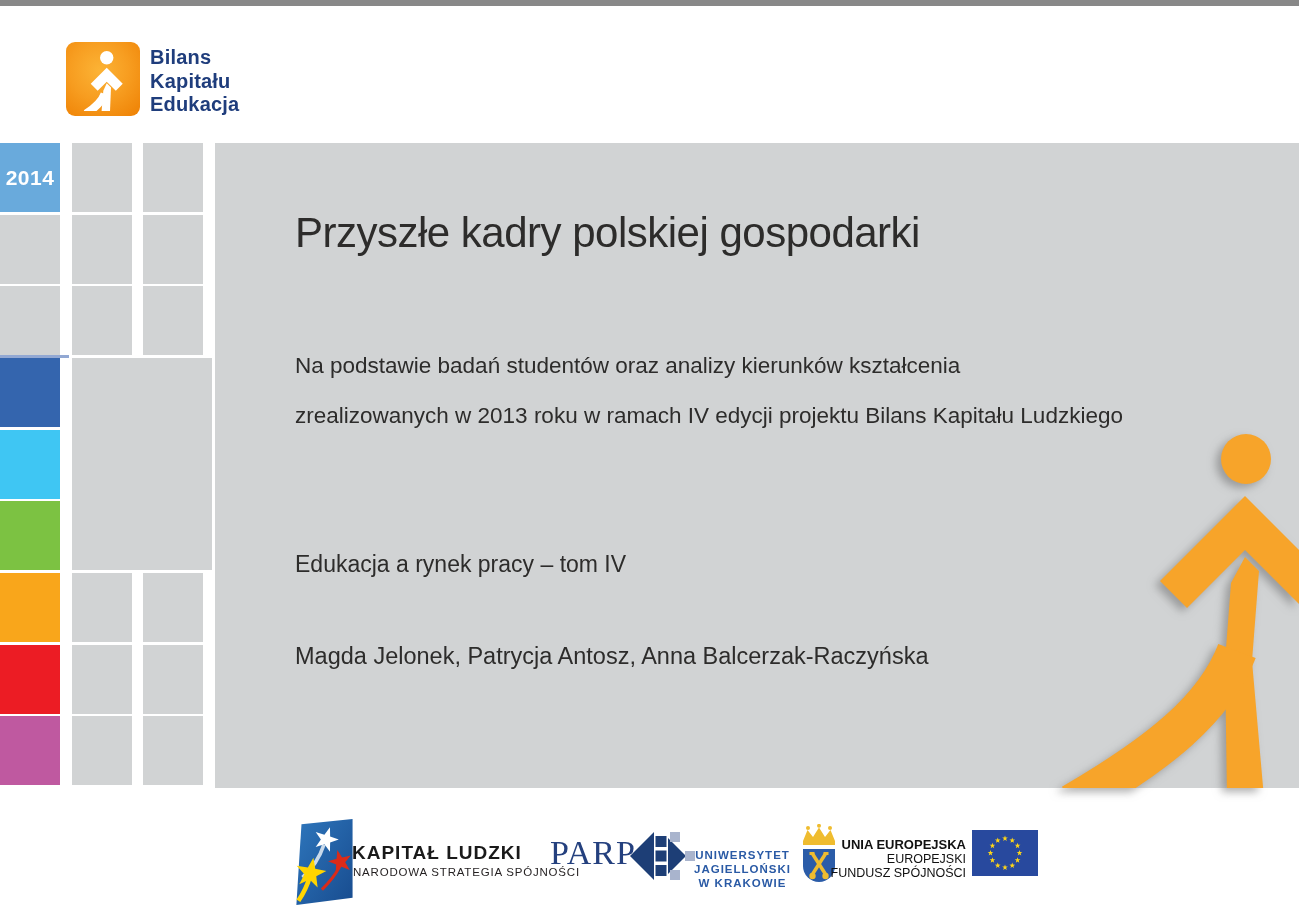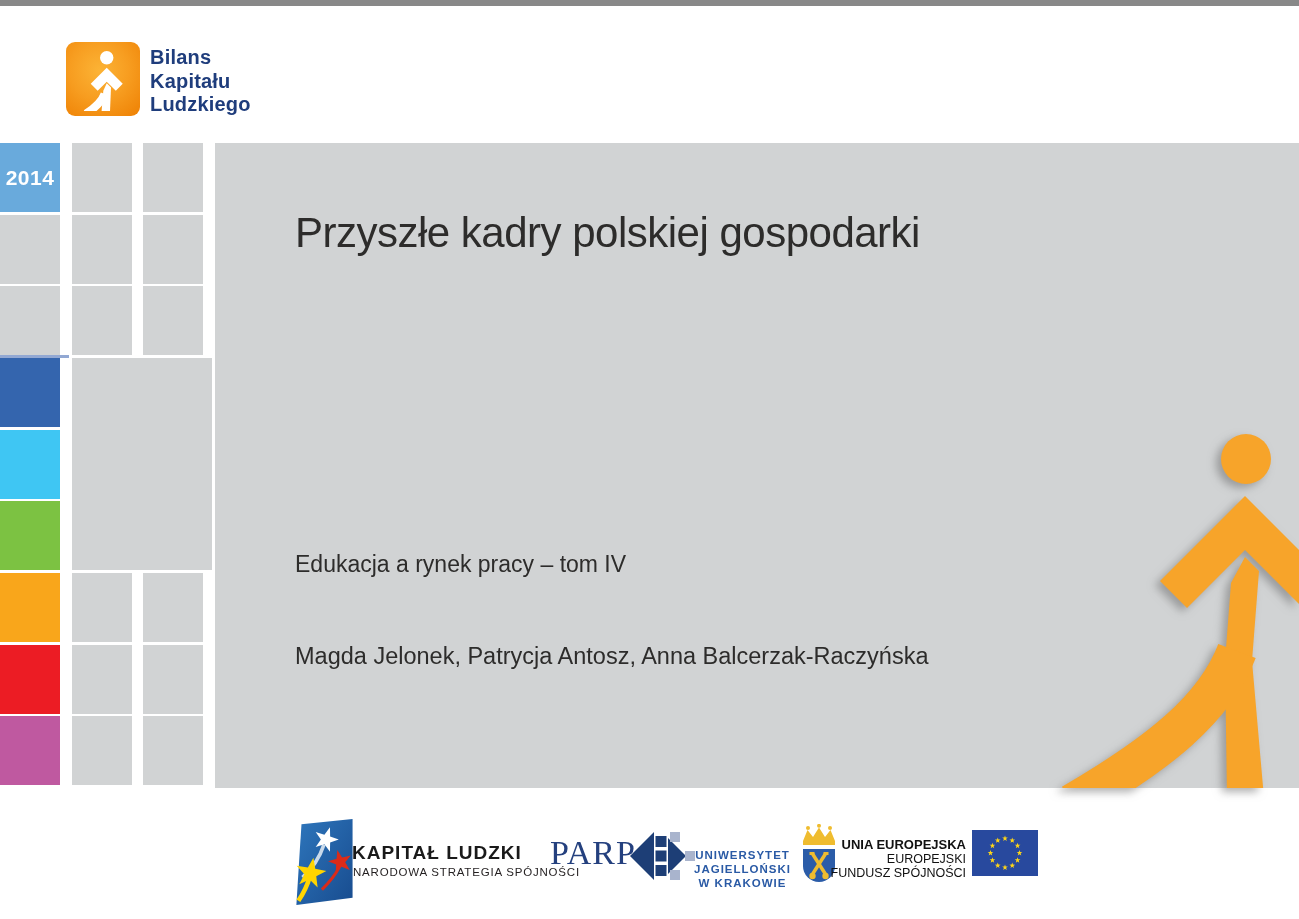--- a/index.html
+++ b/index.html
@@ -55,21 +55,21 @@
     <svg width="66" height="64" viewBox="0 0 60 60">
       <circle cx="33.5" cy="10" r="6.3" fill="#fff"></circle>
       <path d="M33.5,19.5 L48.5,34.5 L42,41 L33.5,32.5 L25,41 L18.5,34.5 Z" fill="#fff"></path>
       <path d="M33.5,34 L37.5,38 L36.5,62 L28.5,62 L30.3,41 Z" fill="#fff"></path>
       <path d="M31.5,44 C29,51 22,57.5 14,62.5" stroke="#fff" stroke-width="7.5" fill="none"></path>
     </svg>
   </div>
   <div class="abs brand-text">
     <div>Bilans</div>
     <div>Kapitału</div>
-    <div>Ludzkiego</div>
+    <div>Edukacja</div>
   </div>
 
   <div class="abs main-area"></div>
 
   <div>
     <div class="cell txt" style="left: 0px; top: 137px; background: rgb(105, 170, 220);">2014</div>
     <div class="cell" style="left:72px;top:137px"></div>
     <div class="cell" style="left:143px;top:137px"></div>
 
     <div class="cell" style="left:0;top:209px"></div>
@@ -102,20 +102,24 @@
   <div class="abs figure-wrap">
     <svg width="1084" height="645" viewBox="215 137 1084 645">
       <circle cx="1246" cy="453" r="25" fill="#F7A42A"></circle>
       <path d="M1245,490 L1336,581 L1309,608 L1245,544 L1187,602 L1160,575 Z" fill="#F7A42A"></path>
       <path d="M1245,551 L1259,565 L1252,655 L1264,792 L1227,792 L1225,655 L1231,577 Z" fill="#F7A42A"></path>
       <path d="M1237,645 C1215,703 1158,748 1072,798" stroke="#F7A42A" stroke-width="40" fill="none"></path>
     </svg>
   </div>
 
   <div class="abs title">Przyszłe kadry polskiej gospodarki</div>
+  <div class="abs subtitle">
+    <div>Na podstawie badań studentów oraz analizy kierunków kształcenia</div>
+    <div>zrealizowanych w 2013 roku w ramach IV edycji projektu Bilans Kapitału Ludzkiego</div>
+  </div>
   <div class="abs series">Edukacja a rynek pracy – tom IV</div>
   <div class="abs authors">Magda Jelonek, Patrycja Antosz, Anna Balcerzak-Raczyńska</div>
 
   <div>
 
     <svg class="abs" style="left:293px;top:810px" width="66" height="92" viewBox="0 0 64 90">
       <defs>
         <linearGradient id="klblue" x1="0" y1="0" x2="1" y2="1">
           <stop offset="0" stop-color="#2E76BC"></stop>
             <stop offset="1" stop-color="#184C8F"></stop>

